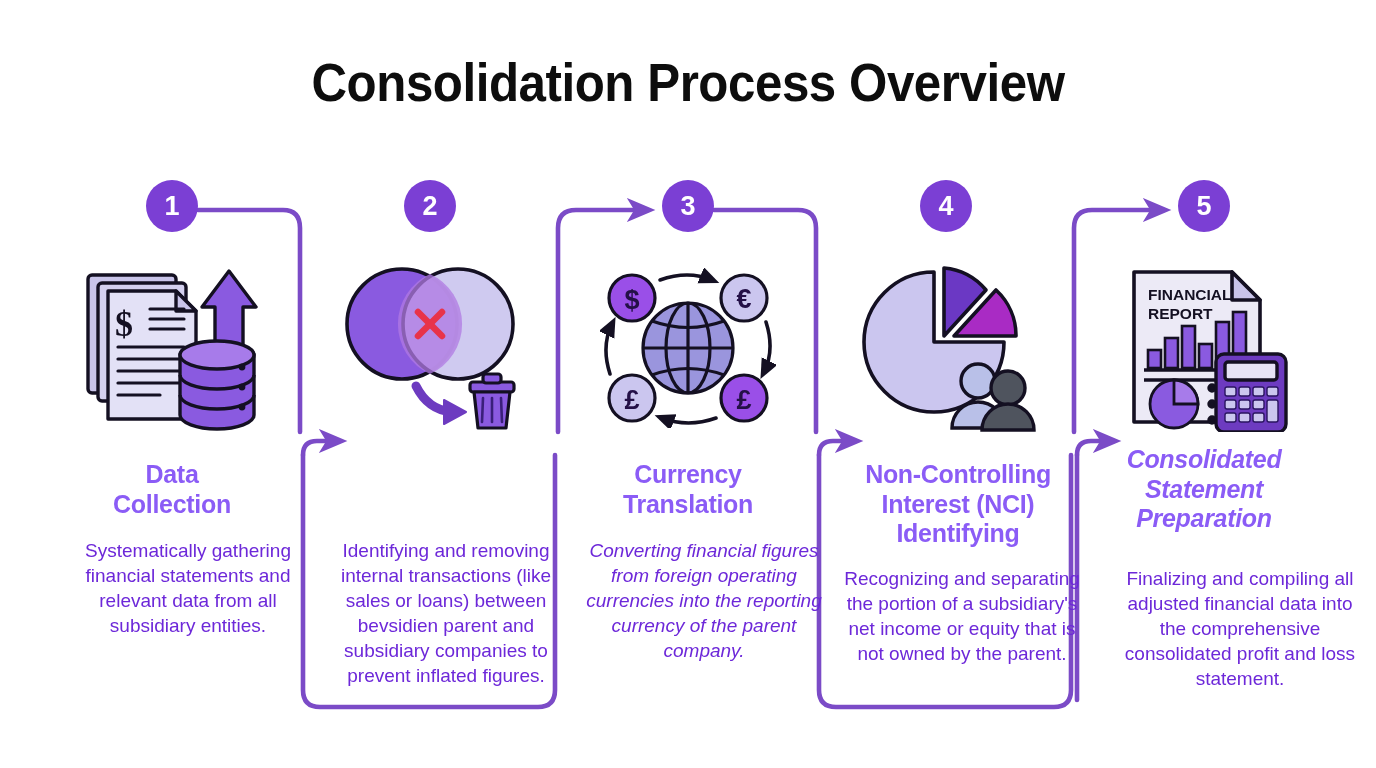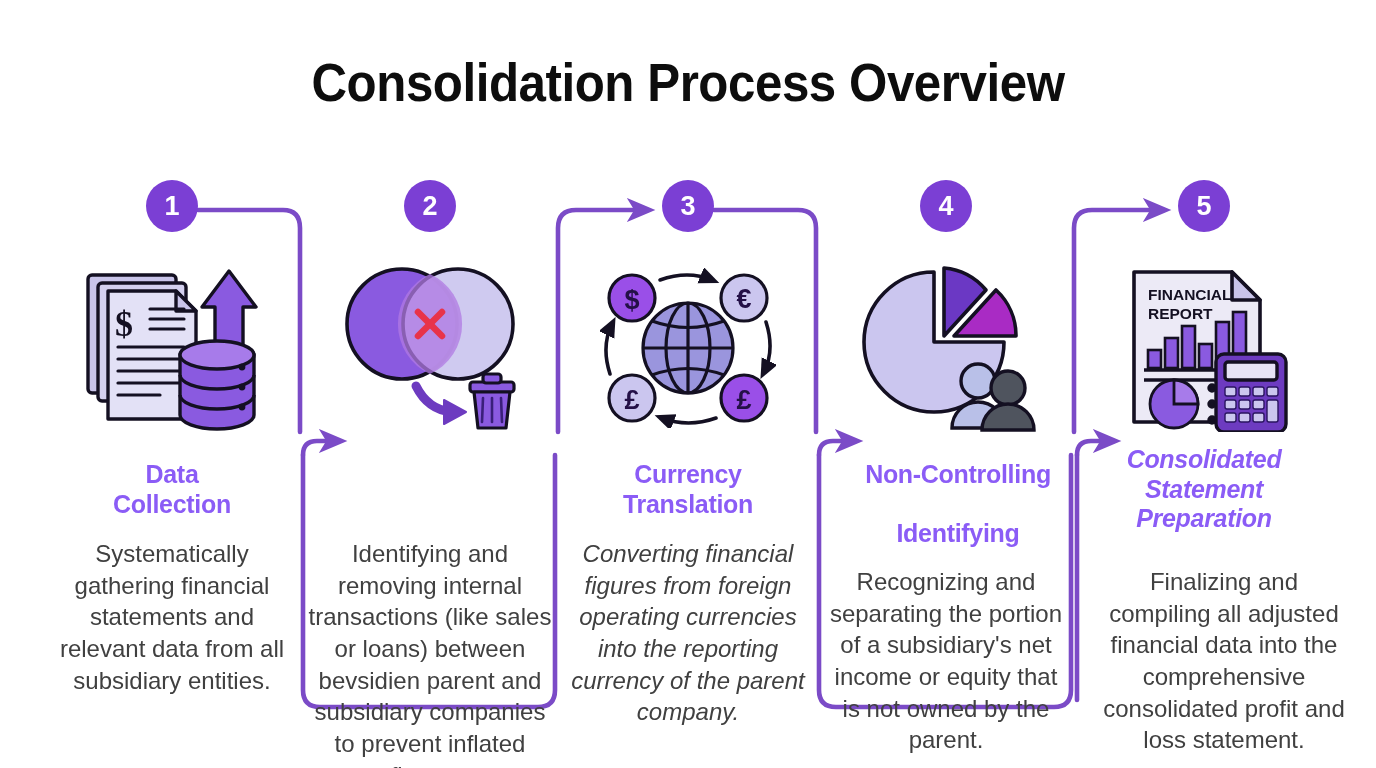--- a/index.html
+++ b/index.html
@@ -58,24 +58,24 @@
     position:absolute;left:8px;width:242px;
     text-align:center;
     font-size:25px;font-weight:bold;line-height:1.18;
     color:#8b5cf6;
     letter-spacing:-0.3px;
   }
   .ct1{top:290px;} .ct2{top:290px;} .ct3{top:290px;}
   .ct4{top:290px;} .ct5{top:275px;font-style:italic;}
 
   .col-desc{
-    position:absolute;left:6px;width:246px;
+    position:absolute;left:22px;width:246px;
     text-align:center;
-    font-size:24px;line-height:1.32;
-    color:#404040;
+    font-size:19px;line-height:1.32;
+    color:#6d28d9;
   }
   .cd1{top:368px;} .cd2{top:368px;} .cd3{top:368px;font-style:italic;}
   .cd4{top:396px;} .cd5{top:396px;padding-left:20px;}
 
   .col4 .col-title{width:250px;left:16px;}
   .col5 .col-title{width:250px;left:4px;}
 </style>
 </head>
 <body>
 
@@ -243,21 +243,21 @@
         </g>
         <g stroke="#141022" stroke-width="3.4">
           <circle cx="152" cy="124" r="17" fill="#4f545e"></circle>
           <path d="M126,166 a26,26 0 0 1 52,0 Z" fill="#4f545e"></path>
         </g>
       </svg>
     </div>
 
     <div class="col-title ct4">
       <span>Non-Controlling</span><br>
-      <br>
+      <span>Interest (NCI)</span><br>
       <span>Identifying</span>
     </div>
     <div class="col-desc cd4">Recognizing and separating the portion of a subsidiary's net income or equity that is not owned by the parent.</div>
   </div>
 
   <div class="col col5">
     <div class="badge">5</div>
 
     <div class="icon-wrap">
       <svg width="168" height="168" viewBox="0 0 168 168">

